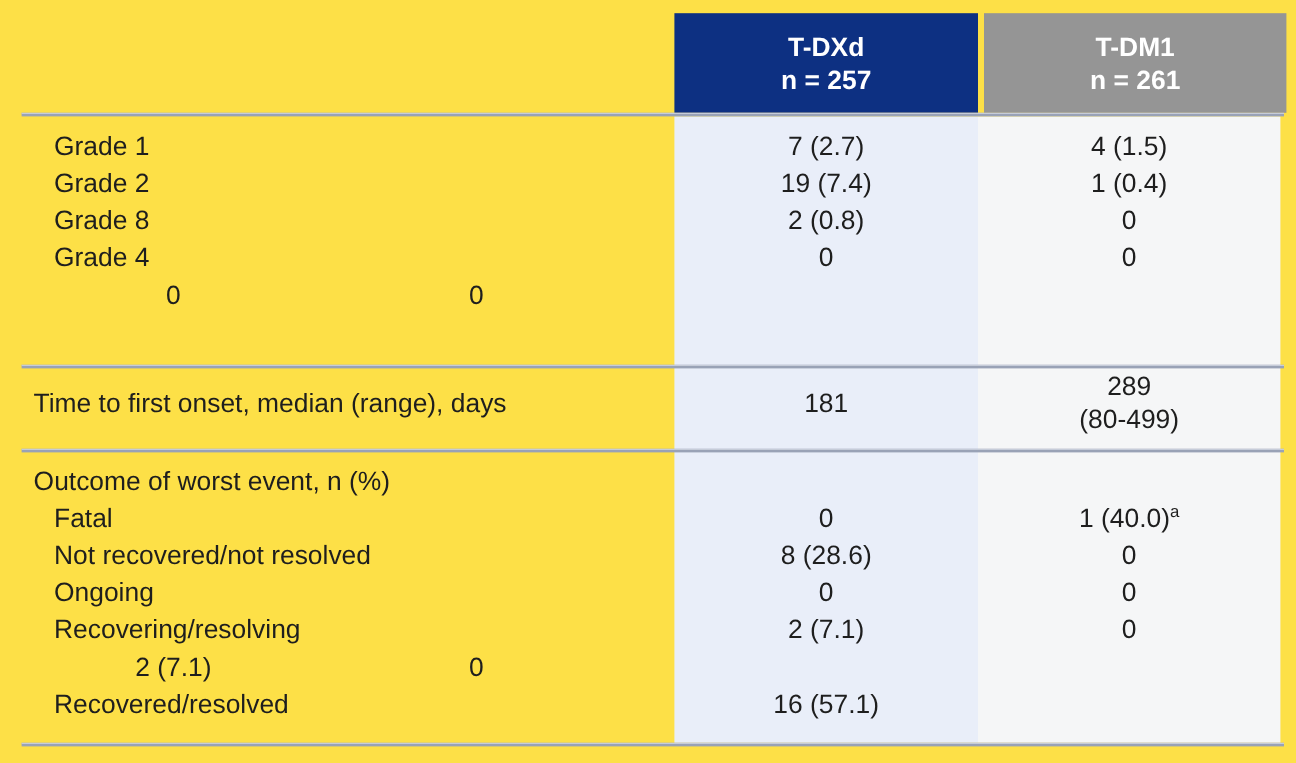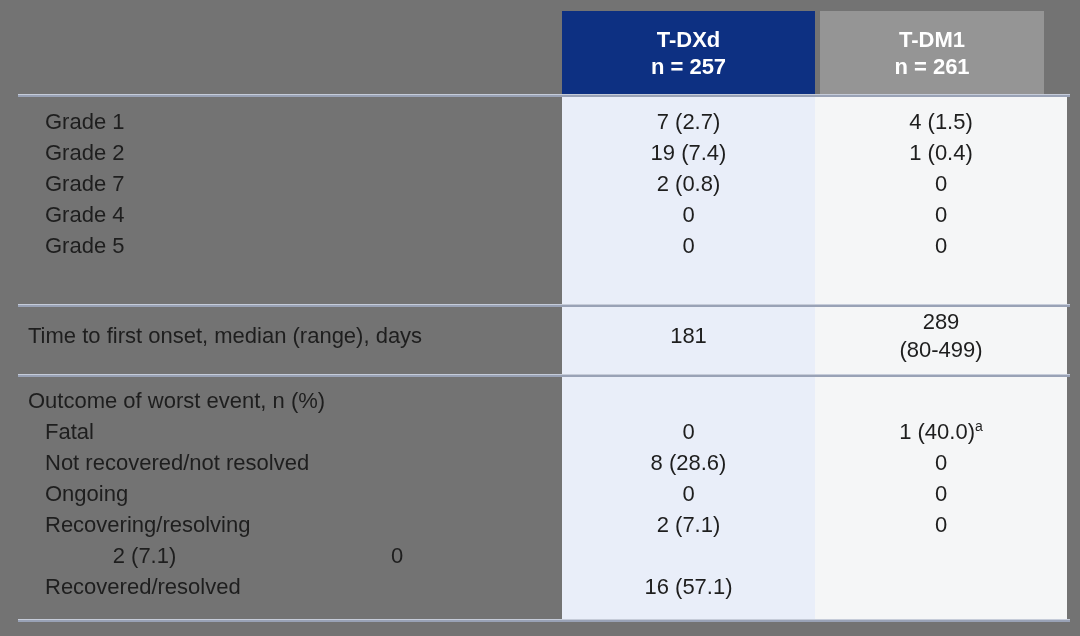--- a/index.html
+++ b/index.html
@@ -5,40 +5,40 @@
   html, body {
     margin: 0; padding: 0;
     background: #ffffff;
     width: 1080px; height: 636px;
     overflow: hidden;
     font-family: "Liberation Sans", sans-serif;
   }
   .page {
     position: relative;
     width: 1080px; height: 636px;
-    background: #737373;
+    background: #fde047;
     color: #1e1e1e;
     font-size: 22px;
   }
   
   .colbg { position: absolute; top: 97px; height: 522px; }
   .colbg.c1 { left: 562px; width: 253px; background: #e9eef9; }
   .colbg.c2 { left: 815px; width: 252px; background: #f5f6f7; }
 
   
   .hdrbox {
     position: absolute; top: 11px; height: 83px;
     display: flex; flex-direction: column;
     align-items: center; justify-content: center;
     color: #ffffff; font-weight: bold;
     font-size: 22px; line-height: 27px;
     text-align: center;
   }
   .hdrbox.h1 { left: 562px; width: 253px; background: #0d3082; }
-  .hdrbox.h2 { left: 820px; width: 224px; background: #959595; }
+  .hdrbox.h2 { left: 820px; width: 252px; background: #959595; }
 
   
   .rule {
     position: absolute; left: 18px; width: 1052px; height: 3px;
     background: #99a2b6;
     border-top: 1px solid #c6ccd9;
     box-sizing: border-box;
   }
   .rule.r1 { top: 94px; }
   .rule.r2 { top: 304px; }
@@ -92,31 +92,30 @@
       <div class="cell label indent">Grade 1</div>
       <div class="cell v1">7 (2.7)</div>
       <div class="cell v2">4 (1.5)</div>
     </div>
     <div class="row">
       <div class="cell label indent">Grade 2</div>
       <div class="cell v1">19 (7.4)</div>
       <div class="cell v2">1 (0.4)</div>
     </div>
     <div class="row">
-      <div class="cell label indent">Grade 7</div>
+      <div class="cell label indent">Grade 8</div>
       <div class="cell v1">2 (0.8)</div>
       <div class="cell v2">0</div>
     </div>
     <div class="row">
       <div class="cell label indent">Grade 4</div>
       <div class="cell v1">0</div>
       <div class="cell v2">0</div>
     </div>
     <div class="row">
-      <div class="cell label indent">Grade 5</div>
       <div class="cell v1">0</div>
       <div class="cell v2">0</div>
     </div>
   </div>
 
   <div class="section sec-b">
     <div class="row">
       <div class="cell label">Time to first onset, median (range), days</div>
       <div class="cell v1">
         <div class="stack">

